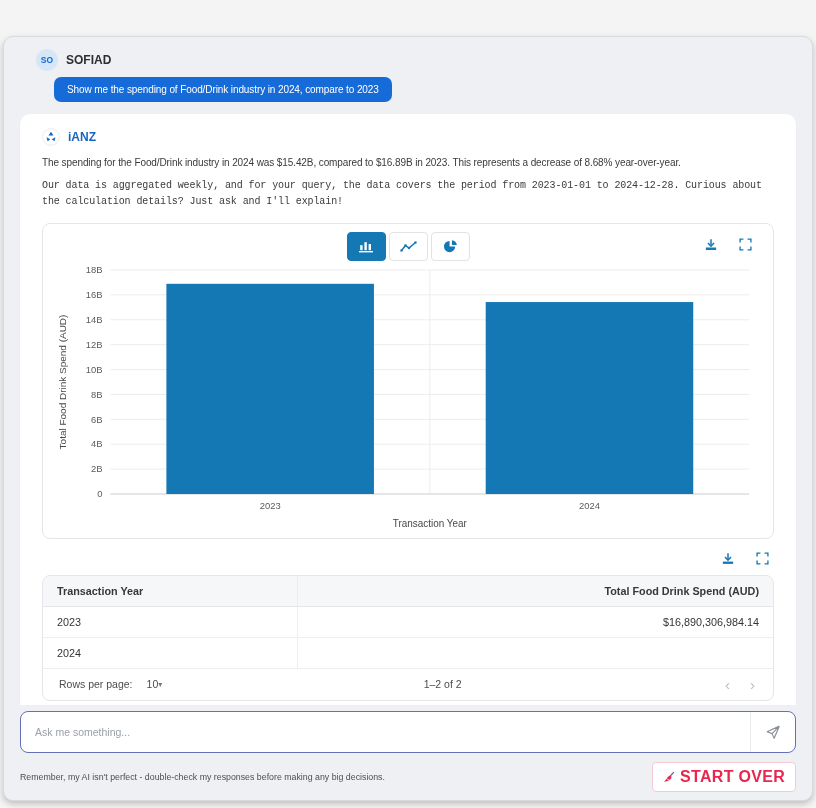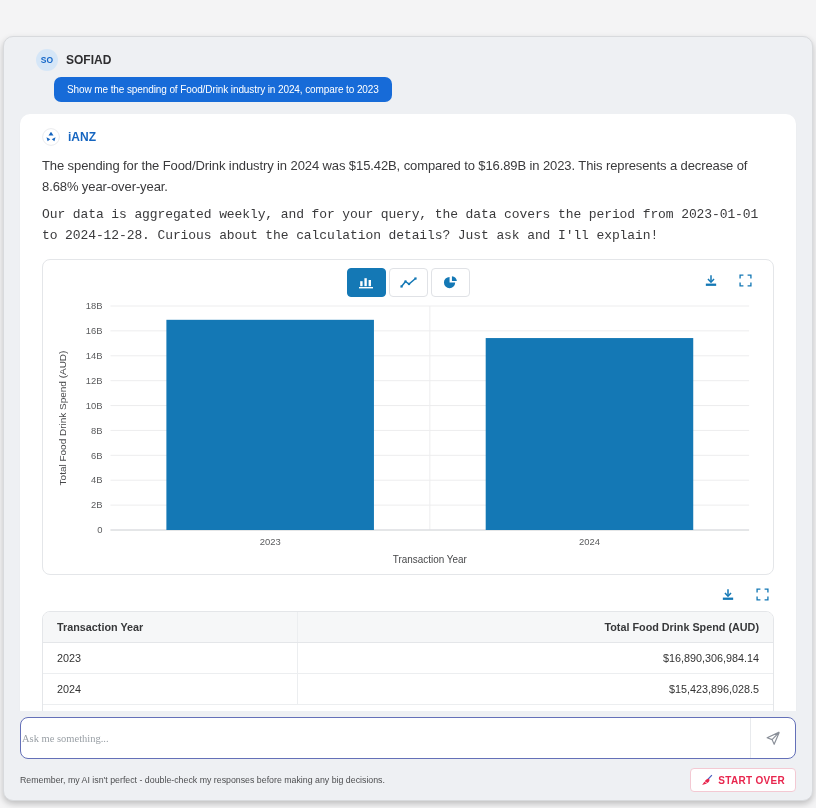--- a/index.html
+++ b/index.html
@@ -8,21 +8,21 @@
   .chat{flex:1;padding:10px 0 0 0;overflow:hidden;}
   
   .user-row{display:flex;align-items:center;gap:8px;margin:2px 0 6px 32px;}
   .avatar{width:22px;height:22px;border-radius:50%;background:#d5e6f7;color:#1668c9;font-size:8.5px;font-weight:bold;display:flex;align-items:center;justify-content:center;}
   .user-name{font-size:12px;font-weight:bold;color:#2e2e30;}
   .bubble{display:inline-block;margin-left:50px;background:#176bd8;color:#fff;font-size:10px;padding:7px 13px;border-radius:7px;letter-spacing:-.1px;}
   
   .card{margin:12px 16px 0 16px;background:#fff;border-radius:10px;padding:14px 22px 12px 22px;box-shadow:0 1px 2px rgba(0,0,0,.04);}
   .bot-row{display:flex;align-items:center;gap:8px;}
   .bot-name{font-size:12px;font-weight:bold;color:#1565c0;}
-  .para{font-size:13px;color:#3a3a3c;letter-spacing:-.1px;line-height:1.65;margin-top:9px;}
+  .para{font-size:10px;color:#3a3a3c;letter-spacing:-.1px;line-height:1.65;margin-top:9px;}
   
   .chart-panel{margin-top:12px;border:1px solid #e4e6e9;border-radius:8px;padding:8px 10px 4px 10px;position:relative;}
   .chart-toolbar{display:flex;align-items:center;justify-content:center;position:relative;height:30px;}
   .seg-group{display:flex;gap:3px;}
   .seg-btn{width:37px;height:27px;display:flex;align-items:center;justify-content:center;background:#fff;border:1px solid #e0e2e6;border-radius:4px;cursor:pointer;}
   .seg-btn.selected{background:#1478b5;border-color:#1478b5;}
   .chart-actions{position:absolute;right:8px;top:3px;display:flex;gap:14px;align-items:center;}
   .icon-btn{width:20px;height:20px;display:flex;align-items:center;justify-content:center;cursor:pointer;}
   
   .table-tools{display:flex;justify-content:flex-end;gap:14px;margin:10px 2px 6px 0;}
@@ -34,26 +34,26 @@
   .c2{flex:1;text-align:right;}
   .t-pager{display:flex;justify-content:space-between;align-items:center;gap:18px;padding:8px 16px;color:#4b4c4e;font-size:10.5px;}
   .rpp{display:flex;align-items:center;gap:14px;}
   .rpp-select{display:flex;align-items:center;gap:0;cursor:pointer;}
   .caret{font-size:8px;color:#77797c;}
   .pg-arrow{font-size:15px;color:#b9bcc0;cursor:pointer;line-height:1;padding:0 2px;}
   .feedback{display:flex;gap:14px;margin:10px 0 2px 2px;}
   
   .composer{padding:6px 16px 0 16px;}
   .input-wrap{display:flex;align-items:stretch;background:#fff;border:1.6px solid #6470b8;border-radius:8px;height:40px;overflow:hidden;}
-  .input-wrap input{flex:1;border:none;outline:none;padding:0 1px;font-size:10.5px;color:#333;font-family:Liberation Serif, serif;background:transparent;}
+  .input-wrap input{flex:1;border:none;outline:none;padding:0 14px;font-size:10.5px;color:#333;font-family:Liberation Sans, sans-serif;background:transparent;}
   .input-wrap input::placeholder{color:#9aa0a6;}
   .send-area{width:44px;display:flex;align-items:center;justify-content:center;border-left:1px solid #e8eaed;cursor:pointer;}
   .footer{display:flex;justify-content:space-between;align-items:center;margin:9px 16px 8px 16px;}
   .disclaimer{font-size:8.8px;color:#4d4e50;text-align:center;}
-  .start-over{display:flex;align-items:center;gap:5px;background:#fff;border:1px solid #f3c9d3;border-radius:4px;padding:5px 10px;color:#e8264e;font-size:10px;font-weight:bold;letter-spacing:.3px;cursor:pointer;font-family:inherit;}
+  .start-over{display:flex;align-items:center;gap:5px;background:#fff;border:1px solid #f3c9d3;border-radius:4px;padding:5px 10px;color:#e8264e;font-size:16px;font-weight:bold;letter-spacing:.3px;cursor:pointer;font-family:inherit;}
   svg{display:block;}
   .tick-label{font-size:9.5px;fill:#5a5b5d;}
   .axis-label{font-size:10px;fill:#47484a;}
 </style>
 </head>
 <body>
 
 <div class="window">
   <div class="chat">
 
@@ -172,21 +172,20 @@
         <div class="t-head">
           <div class="t-cell c1">Transaction Year</div>
           <div class="t-cell c2">Total Food Drink Spend (AUD)</div>
         </div>
         <div class="t-row">
           <div class="t-cell c1">2023</div>
           <div class="t-cell c2">$16,890,306,984.14</div>
         </div>
         <div class="t-row">
           <div class="t-cell c1">2024</div>
-          <div class="t-cell c2">$15,423,896,028.5</div>
         </div>
         <div class="t-pager">
           <div class="rpp">
             <span>Rows per page:</span>
             <span class="rpp-select">
               <span>10</span>
               <span class="caret">▾</span>
             </span>
           </div>
           <span>1–2 of 2</span>

